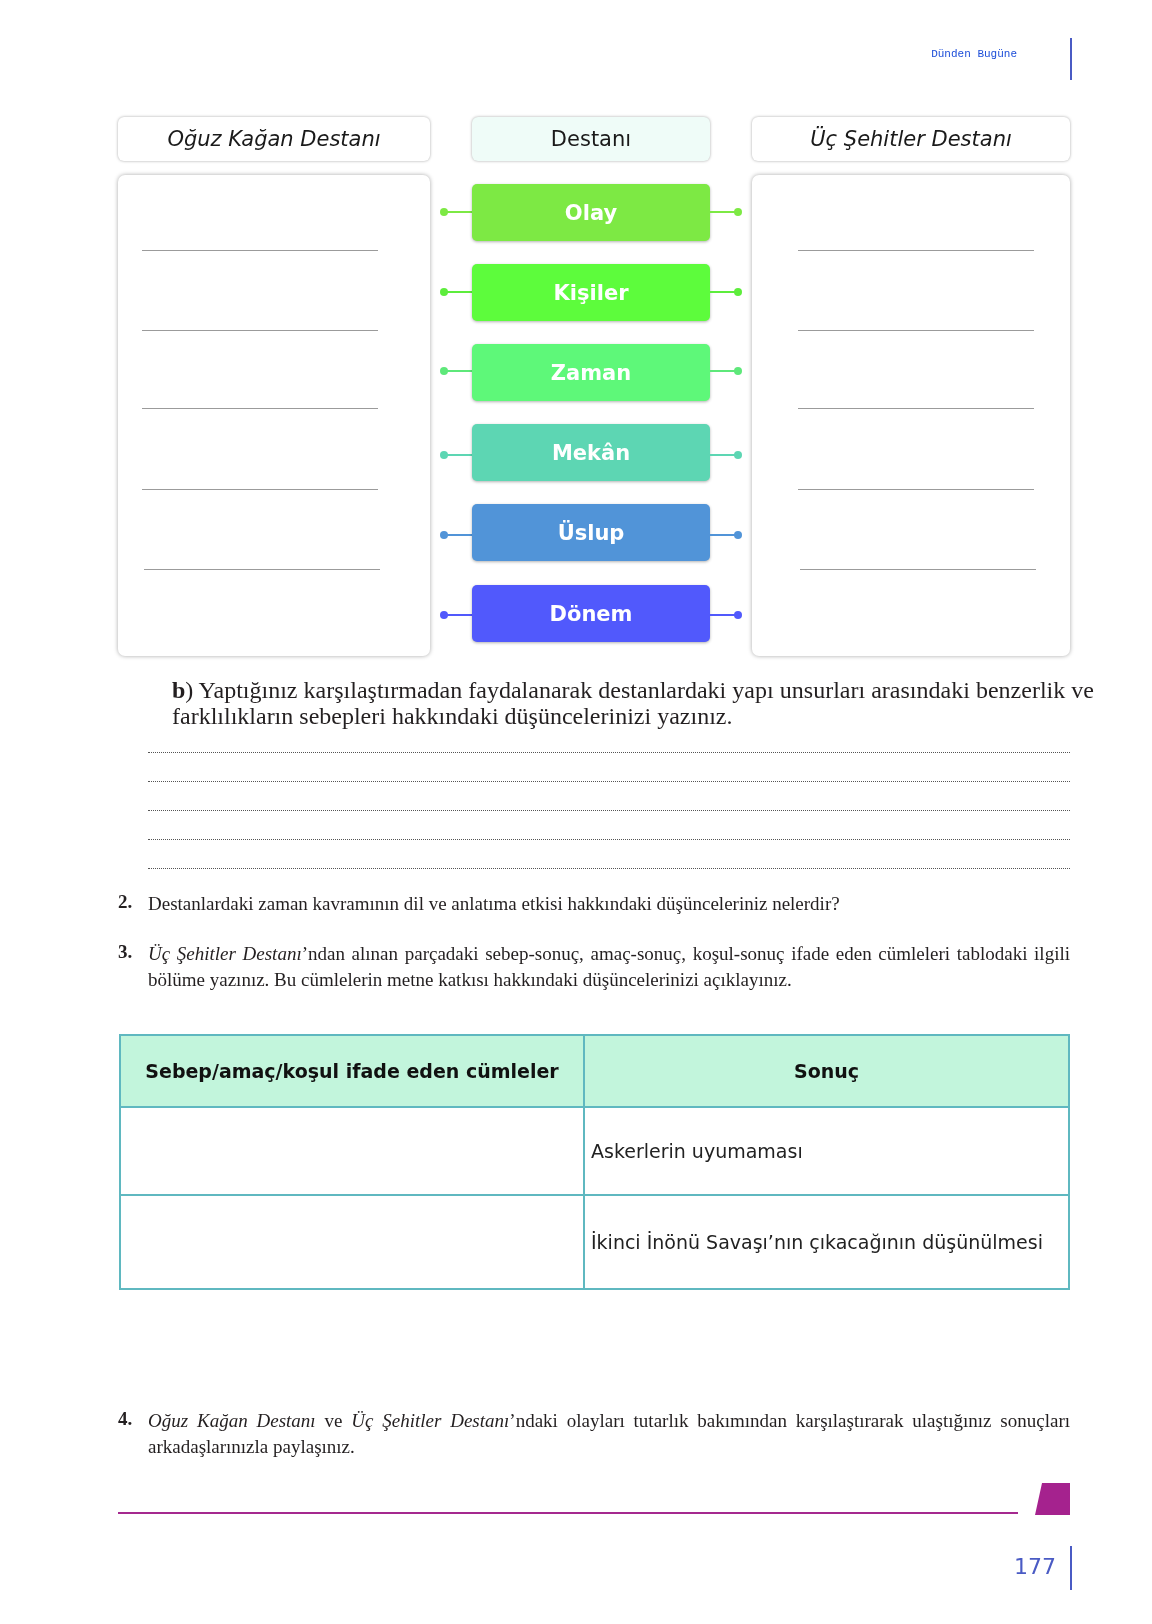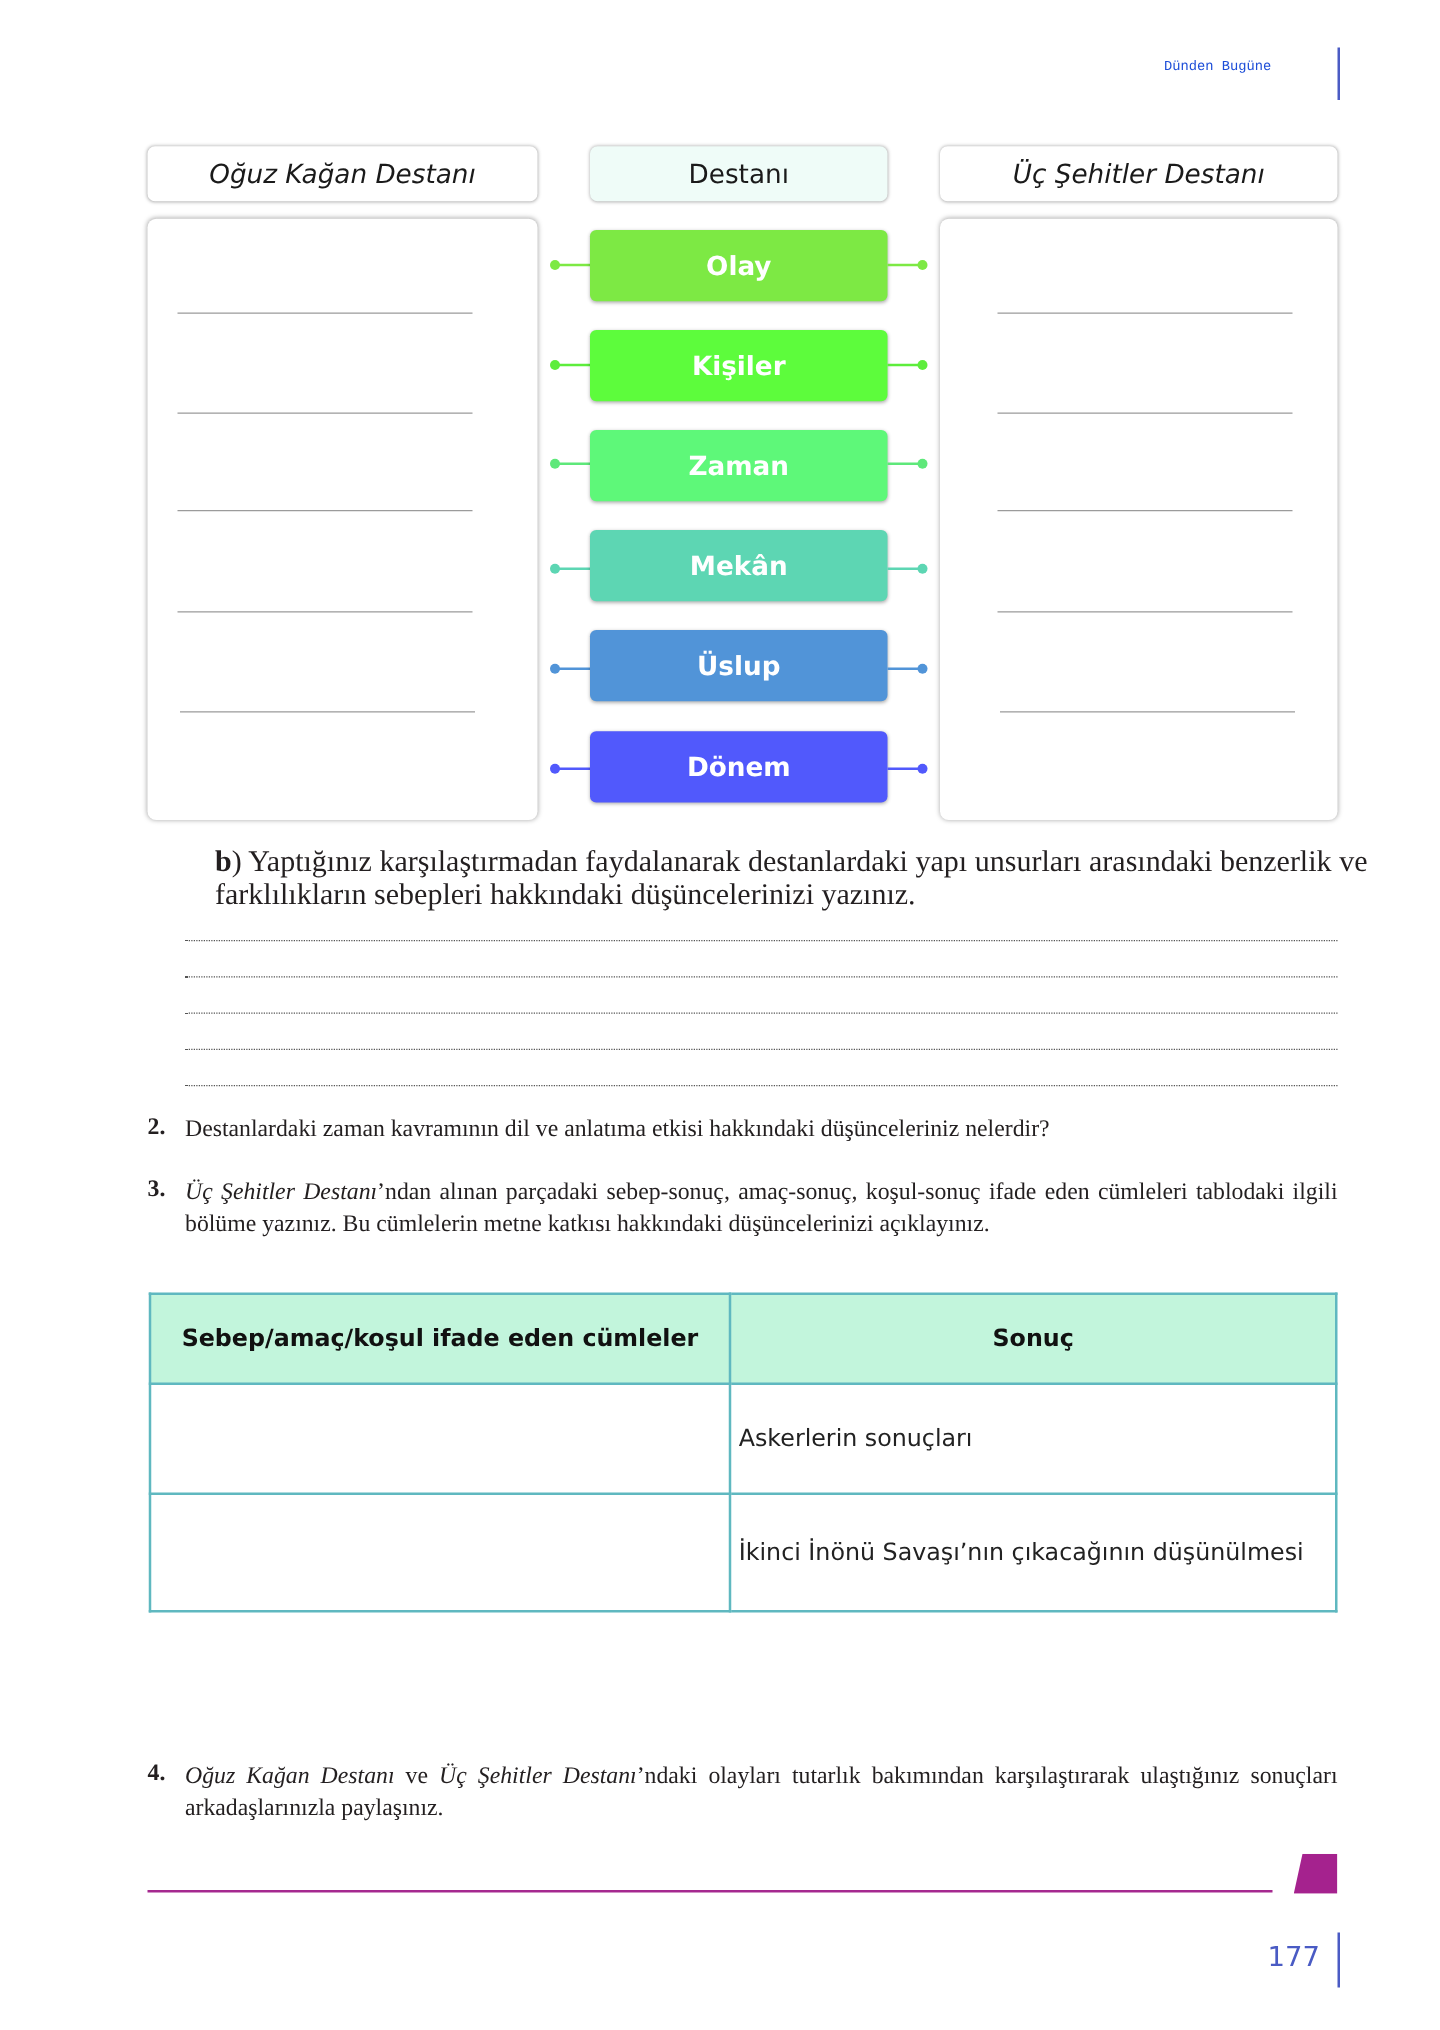--- a/index.html
+++ b/index.html
@@ -127,21 +127,21 @@
     </colgroup>
   <thead>
     <tr>
       <th>Sebep/amaç/koşul ifade eden cümleler</th>
       <th>Sonuç</th>
     </tr>
   </thead>
   <tbody>
     <tr style="height:88px">
       <td></td>
-      <td>Askerlerin sonuçları</td>
+      <td>Askerlerin uyumaması</td>
     </tr>
     <tr style="height:94px">
       <td></td>
       <td>İkinci İnönü Savaşı’nın çıkacağının düşünülmesi</td>
     </tr>
   </tbody>
 </table>
 
 <div class="qnum" style="left:118px;top:1408px">4.</div>
 <div class="qtext" style="top:1408px"><span class="it">Oğuz Kağan Destanı</span><span> ve </span><span class="it">Üç Şehitler Destanı</span><span>’ndaki olayları tutarlık bakımından karşılaştırarak ulaştığınız sonuçları arkadaşlarınızla paylaşınız.</span></div>

